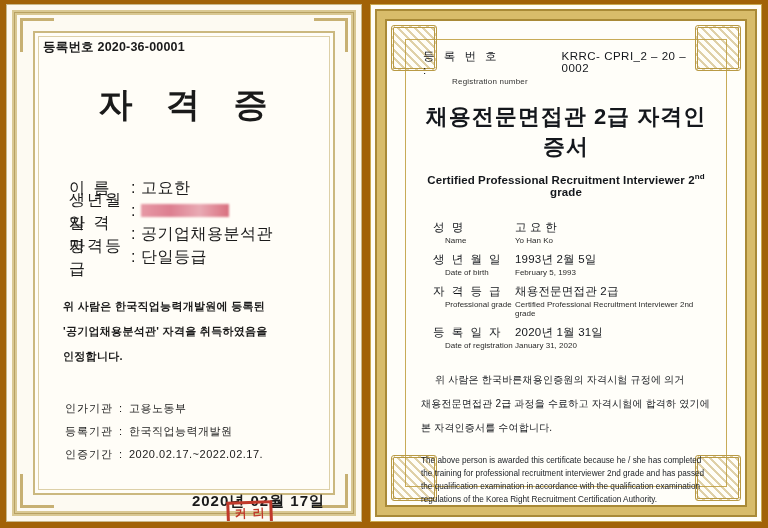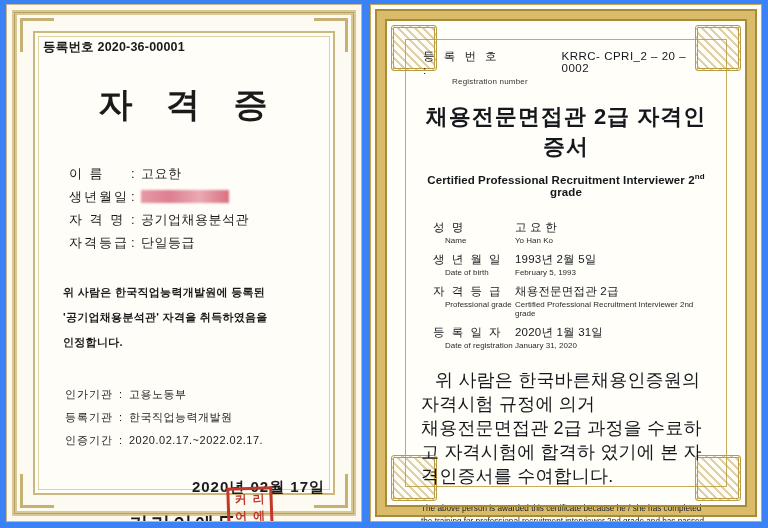--- a/index.html
+++ b/index.html
@@ -5,21 +5,21 @@
   * { box-sizing: border-box; }
   html, body {
     margin: 0; padding: 0;
     width: 768px; height: 528px;
     background: #ffffff;
     font-family: "Liberation Sans", sans-serif;
   }
   .page {
     position: relative;
     width: 768px; height: 528px;
-    background: #3b82f6;
+    background: #a16207;
     display: flex;
     gap: 8px;
     padding: 4px 6px;
   }
 
   
   .cert1 {
     position: relative;
     width: 356px;
     height: 518px;
@@ -75,22 +75,22 @@
     margin-top: 2px;
   }
   .c1-title {
     text-align: center;
     font-size: 34px;
     font-weight: bold;
     letter-spacing: 12px;
     margin: 26px 0 0 10px;
   }
   .c1-fields {
-    margin: 34px 0 0 26px;
-    font-size: 13px;
+    margin: 48px 0 0 26px;
+    font-size: 16px;
     line-height: 23px;
   }
   .c1-row { display: flex; align-items: center; height: 23px; }
   .c1-label {
     width: 62px;
     letter-spacing: 2px;
     flex: none;
   }
   .c1-colon { width: 10px; flex: none; }
   .c1-value { letter-spacing: .5px; }
@@ -249,21 +249,21 @@
   .f-v { letter-spacing: .2px; }
   .f-sub {
     display: flex;
     font-size: 8px;
     color: #2a2a2a;
     margin: 1px 0 7px 0;
   }
   .f-sub .f-k { letter-spacing: 0; padding-left: 12px; }
   .c2-statement {
     margin: 18px 2px 0 2px;
-    font-size: 18px;
+    font-size: 10px;
     line-height: 24px;
     letter-spacing: .2px;
   }
   .c2-statement .indent { display: block; text-indent: 14px; }
   .c2-statement-en {
     margin: 14px 2px 0 2px;
     font-size: 8.2px;
     line-height: 13px;
     color: #20242a;
   }

